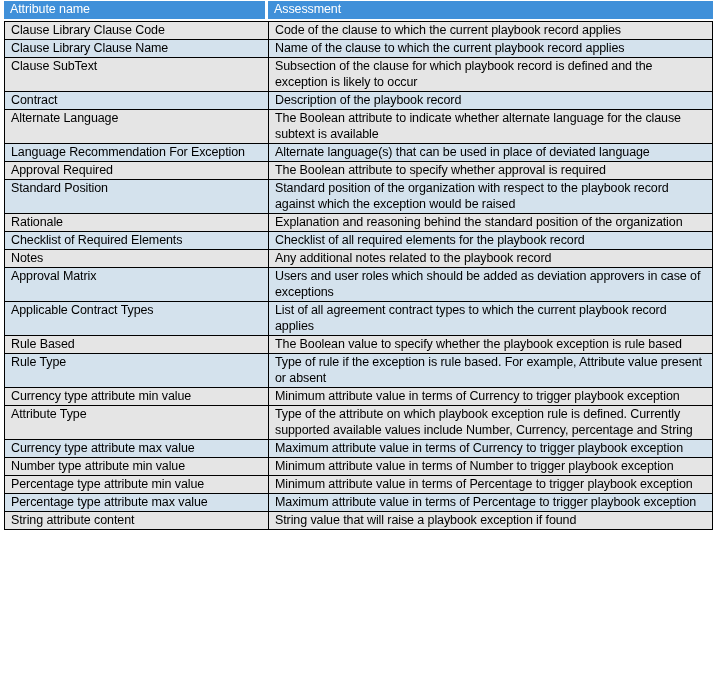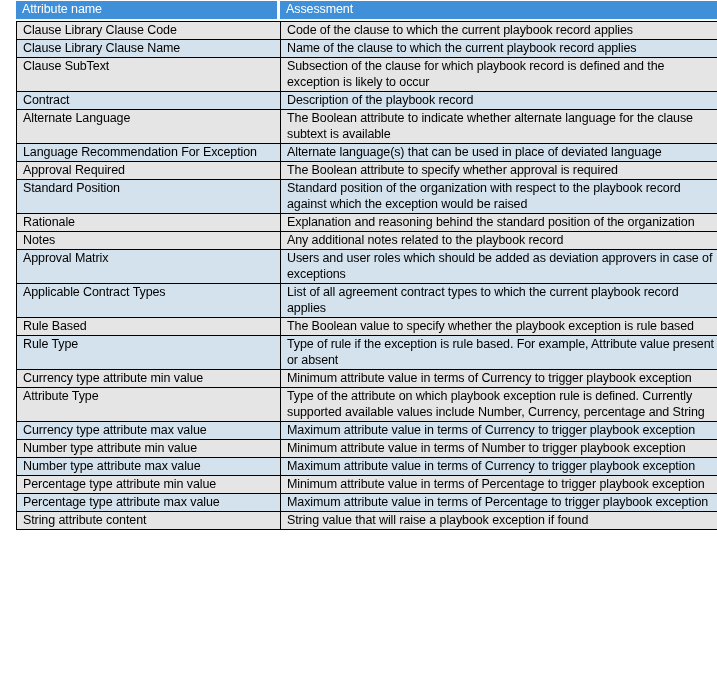--- a/index.html
+++ b/index.html
@@ -15,21 +15,21 @@
     padding: 0;
     background: #FFFFFF;
   }
   body {
     width: 717px;
     height: 690px;
     overflow: hidden;
     font-family: "Liberation Sans", sans-serif;
   }
   .page {
-    padding: 1px 0 0 16px;
+    padding: 1px 0 0 4px;
   }
   table.attr-table {
     border-collapse: separate;
     border-spacing: 0;
     table-layout: fixed;
     width: 709px;
     font-size: 12.5px;
     letter-spacing: -0.1px;
     color: var(--text);
   }
@@ -111,20 +111,24 @@
           <td>The Boolean attribute to specify whether approval is required</td>
         </tr>
         <tr class="shaded">
           <td>Standard Position</td>
           <td>Standard position of the organization with respect to the playbook record against which the exception would be raised</td>
         </tr>
         <tr>
           <td>Rationale</td>
           <td>Explanation and reasoning behind the standard position of the organization</td>
         </tr>
+        <tr class="shaded">
+          <td>Checklist of Required Elements</td>
+          <td>Checklist of all required elements for the playbook record</td>
+        </tr>
         <tr>
           <td>Notes</td>
           <td>Any additional notes related to the playbook record</td>
         </tr>
         <tr class="shaded">
           <td>Approval Matrix</td>
           <td>Users and user roles which should be added as deviation approvers in case of exceptions</td>
         </tr>
         <tr class="shaded">
           <td>Applicable Contract Types</td>
@@ -147,24 +151,20 @@
           <td>Type of the attribute on which playbook exception rule is defined. Currently supported available values include Number, Currency, percentage and String</td>
         </tr>
         <tr class="shaded">
           <td>Currency type attribute max value</td>
           <td>Maximum attribute value in terms of Currency to trigger playbook exception</td>
         </tr>
         <tr>
           <td>Number type attribute min value</td>
           <td>Minimum attribute value in terms of Number to trigger playbook exception</td>
         </tr>
-        <tr class="shaded">
-          <td>Number type attribute max value</td>
-          <td>Maximum attribute value in terms of Currency to trigger playbook exception</td>
-        </tr>
         <tr>
           <td>Percentage type attribute min value</td>
           <td>Minimum attribute value in terms of Percentage to trigger playbook exception</td>
         </tr>
         <tr class="shaded">
           <td>Percentage type attribute max value</td>
           <td>Maximum attribute value in terms of Percentage to trigger playbook exception</td>
         </tr>
         <tr>
           <td>String attribute content</td>

